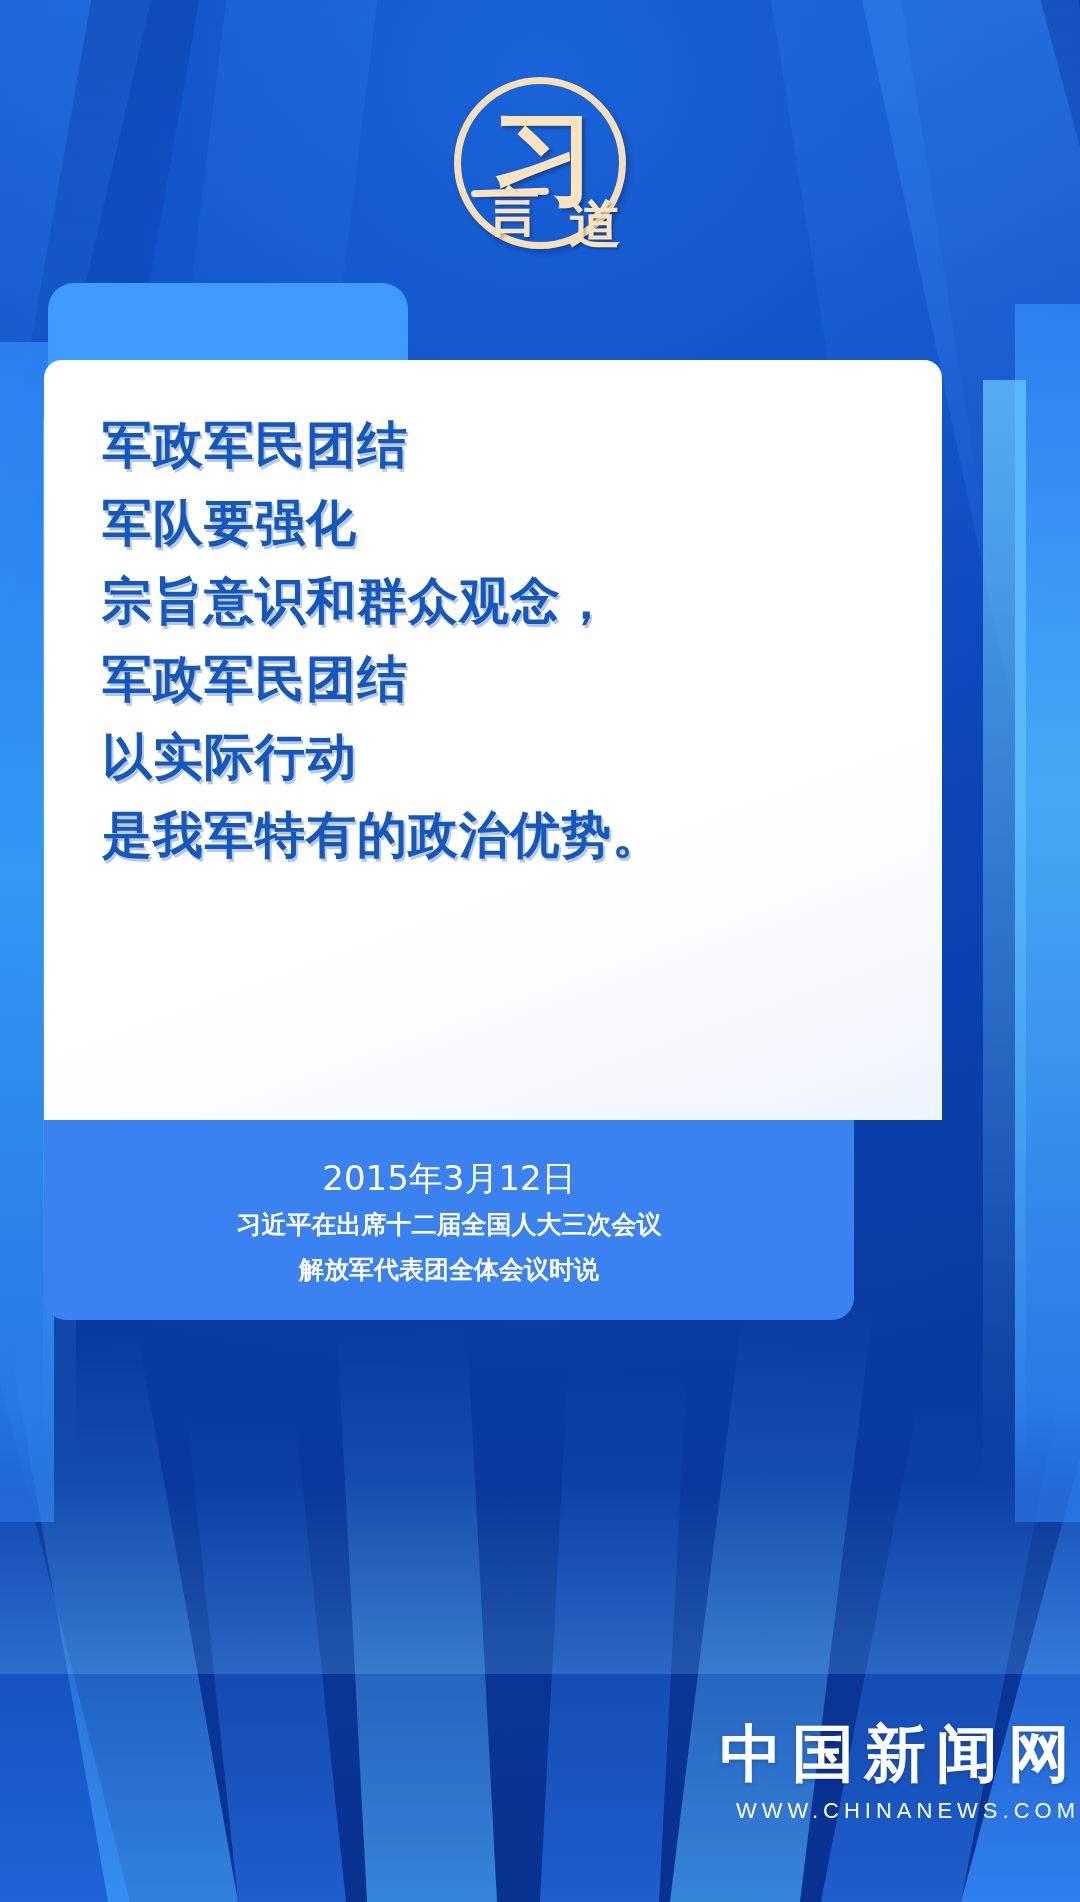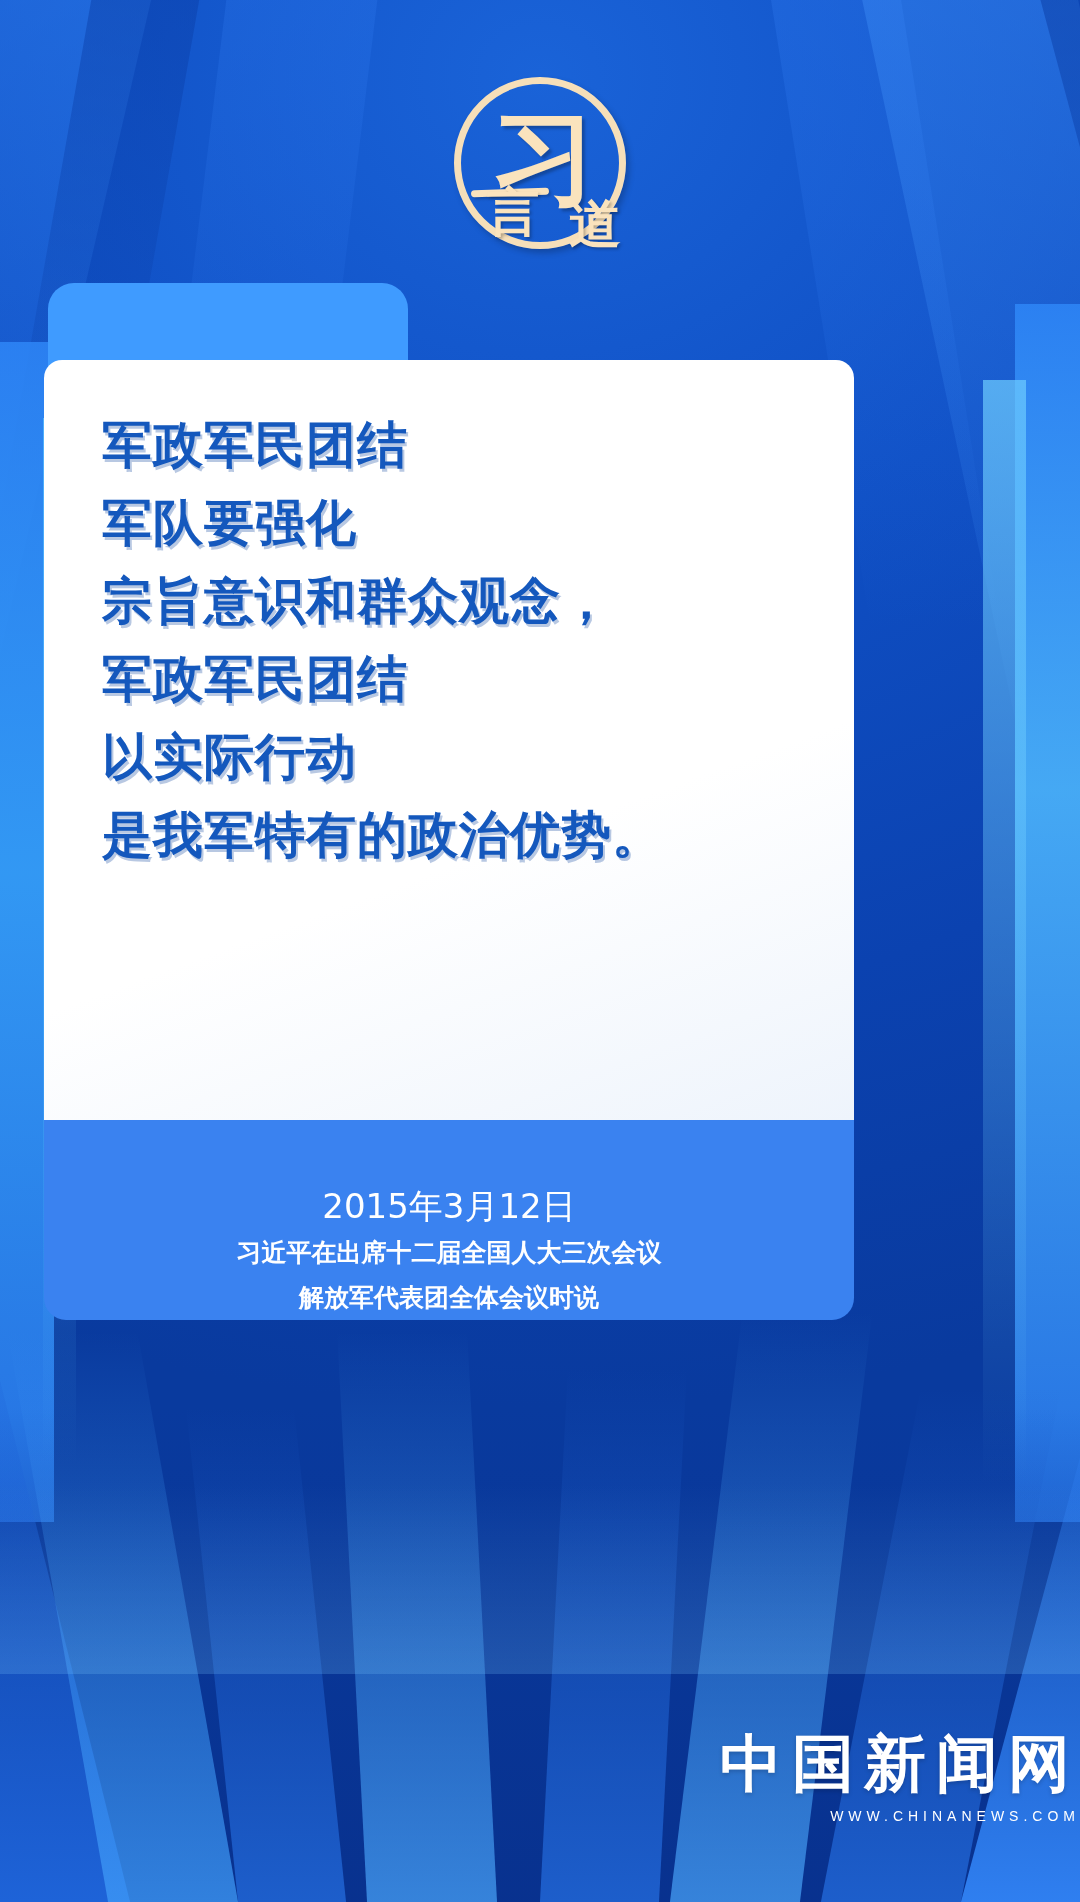--- a/index.html
+++ b/index.html
@@ -114,21 +114,21 @@
 
   
   .card-tab{
     position:absolute; left:48px; top:283px;
     width:360px; height:110px;
     background:linear-gradient(180deg,#3f9bff 0%, #3f9bff 100%);
     border-radius:26px 26px 0 0;
   }
   .card{
     position:absolute; left:44px; top:360px;
-    width:810px; height:760px;
+    width:898px; height:760px;
     background:linear-gradient(160deg,#ffffff 0%, #ffffff 62%, #eef4fc 100%);
     border-radius:18px 18px 0 0;
   }
   .quote{
     position:absolute; left:58px; top:46px;
     right:30px;
   }
   .qline{
     color:#1458bd;
     font-family:"DejaVu Sans","Liberation Sans",sans-serif;
@@ -140,21 +140,21 @@
     text-shadow:2px 3px 0 rgba(21,72,160,.30);
   }
 
   
   .attrib{
     position:absolute; left:44px; top:1120px;
     width:810px; height:200px;
     background:#3a82f0;
     border-radius:0 0 22px 22px;
     display:flex; flex-direction:column;
-    align-items:center; justify-content:flex-end;
+    align-items:center; justify-content:center;
     padding-top:6px;
   }
   .attrib .date{
     color:#ffffff; font-size:34px; line-height:48px; font-weight:400;
     font-family:"DejaVu Sans","Liberation Sans",sans-serif;
   }
   .attrib .src{
     color:#ffffff; font-size:25px; line-height:45px; font-weight:700;
     font-family:"DejaVu Sans","Liberation Sans",sans-serif;
     text-align:center;
@@ -167,21 +167,21 @@
   }
   .brand .cn{
     color:#ffffff;
     font-size:62px; line-height:72px;
     font-weight:700; letter-spacing:10px;
     font-family:"DejaVu Serif","Liberation Serif",serif;
     text-shadow:0 2px 4px rgba(0,0,0,.18);
   }
   .brand .url{
     color:#ffffff;
-    font-size:14px; letter-spacing:5px; margin-top:8px;
+    font-size:22px; letter-spacing:5px; margin-top:8px;
     font-family:"Liberation Sans","DejaVu Sans",sans-serif;
   }
 </style>
 </head>
 <body>
 
 <div class="poster">
 
   <div class="rays">
     <div class="ray r1"></div>

